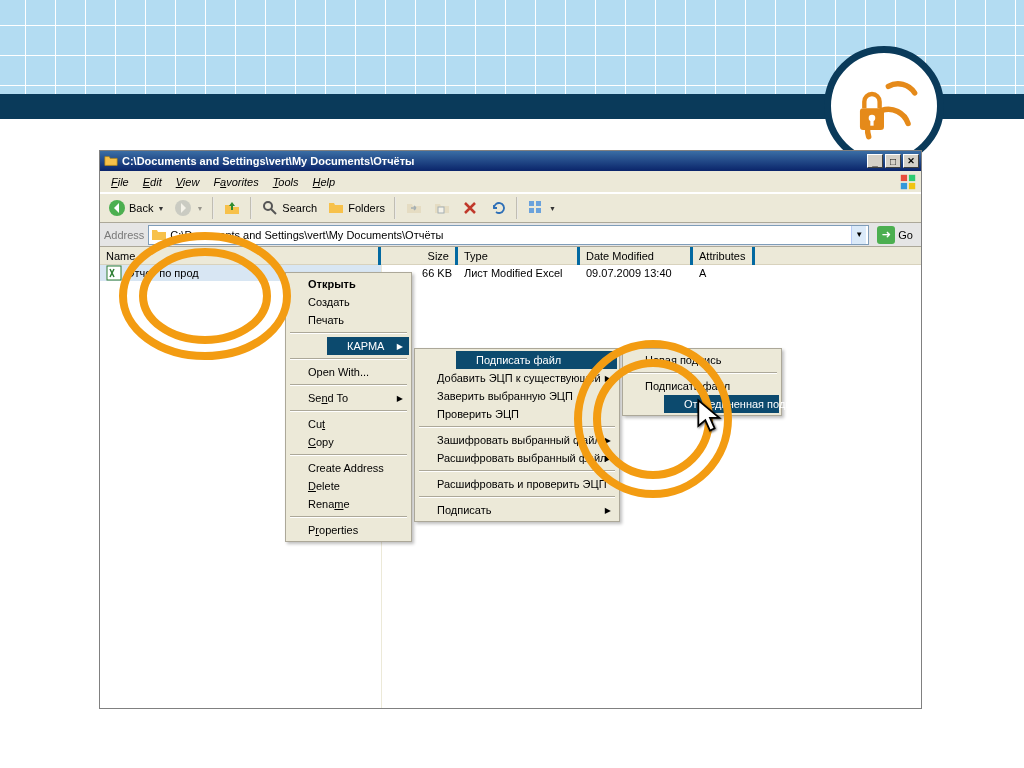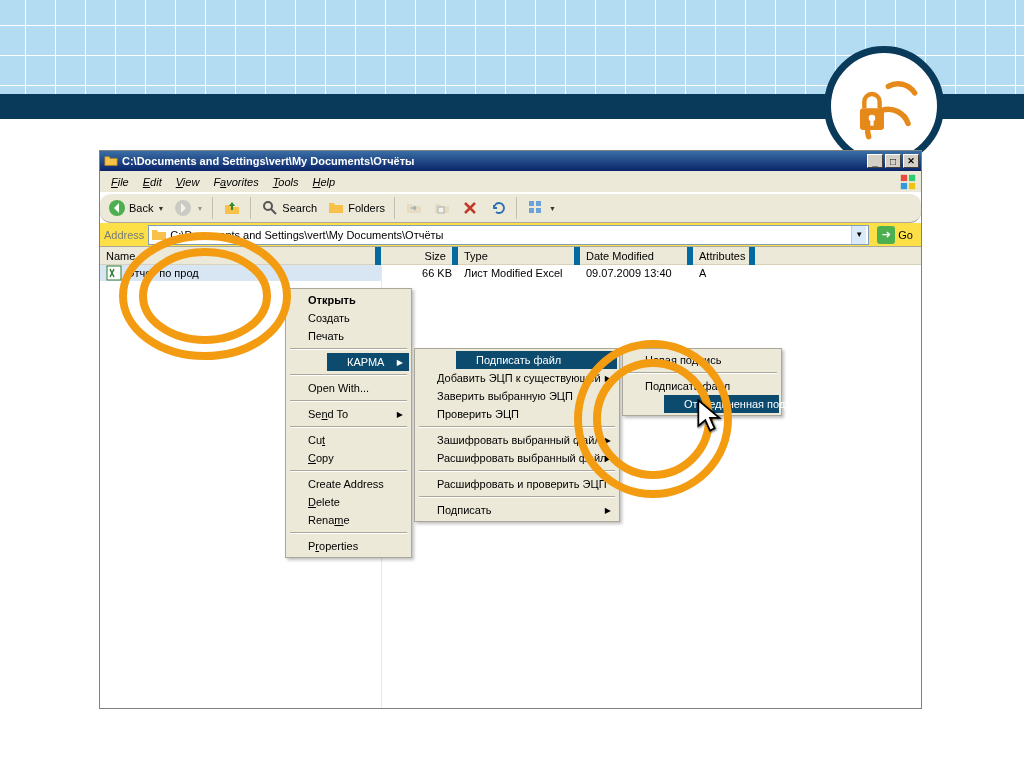--- a/index.html
+++ b/index.html
@@ -20,39 +20,39 @@
   .titlebar { height:20px; background:linear-gradient(#3a6ea5,#0a246a); color:#fff; display:flex; align-items:center; padding:0 2px 0 4px; font-weight:bold; }
   .titlebar .folder-ic { width:14px; height:14px; margin-right:4px; }
   .titlebar .ttl { flex:1; overflow:hidden; white-space:nowrap; text-overflow:ellipsis; font-size:11px; }
   .titlebar .tbtn { width:16px; height:14px; background:#d4d0c8; border:1px solid #fff; border-right-color:#404040; border-bottom-color:#404040; margin-left:2px; display:flex; align-items:center; justify-content:center; font-size:10px; font-family:Arial; color:#000; font-weight:bold; }
 
   .menubar { height:22px; background:#ece9d8; display:flex; align-items:center; padding:0 4px; border-bottom:1px solid #fff; position:relative;}
   .menubar .mitem { padding:2px 7px;font-style:italic; }
   .menubar .mitem u { text-decoration:underline; }
   .winflag { position:absolute; right:4px; top:2px; width:18px; height:18px; }
 
-  .toolbar { height:30px; background:#ece9d8; border-top:1px solid #fff; border-bottom:1px solid #aca899; display:flex; align-items:center; padding:0 4px; gap:2px;border-radius:11px;}
+  .toolbar { height:30px; background:#ece9d8; border-top:1px solid #fff; border-bottom:1px solid #aca899; display:flex; align-items:center; padding:0 4px; gap:2px;}
   .tb-sep { width:2px; height:22px; background:linear-gradient(90deg,#aca899,#fff); margin:0 3px;}
   .tb-btn { display:flex; align-items:center; gap:3px; padding:2px 4px; height:24px;}
   .tb-btn span.ic { width:18px; height:18px; display:flex; align-items:center; justify-content:center;}
   .tb-btn .drop { font-size:7px; color:#333; margin-left:1px;}
   .tb-txt { color:#000; }
   .disabled { opacity:0.45; filter:grayscale(60%); }
 
-  .addrbar { height:24px; background:#fde047; border-bottom:1px solid #aca899; display:flex; align-items:center; padding:0 4px; gap:4px;}
+  .addrbar { height:24px; background:#e5e5e5; border-bottom:1px solid #aca899; display:flex; align-items:center; padding:0 4px; gap:4px;}
   .addrbar .lbl { color:#7a7a7a; }
   .addrbar .addrbox { flex:1; height:20px; background:#fff; border:1px solid #7f9db9; display:flex; align-items:center; padding:0 2px;}
   .addrbar .addrbox .fold { width:16px; height:16px; margin-right:3px; }
   .addrbar .addrbox .txt { flex:1; overflow:hidden; white-space:nowrap; text-overflow:ellipsis;}
   .addrbar .addrbox .dd { width:15px; height:18px; background:#dbeaf9; border-left:1px solid #b7caf7; display:flex; align-items:center; justify-content:center; font-size:8px; color:#000;}
   .go-btn { display:flex; align-items:center; gap:3px; padding:2px 4px;}
   .go-arrow { width:18px; height:18px; background:#4caf50; border-radius:3px; display:flex; align-items:center; justify-content:center; color:#fff; font-size:11px;}
 
   .columns { height:18px; background:#ece9d8; border-bottom:1px solid #d8d2bd; display:flex; }
-  .col { border-right:6px solid #0369a1; padding:2px 6px; text-align:left; font-size:11px; height:18px; display:flex; align-items:center;}
+  .col { border-right:3px solid #0369a1; padding:2px 6px; text-align:left; font-size:11px; height:18px; display:flex; align-items:center;}
   .col.right { justify-content:flex-end; }
   .c-name{width:281px;} .c-size{width:77px;} .c-type{width:122px;} .c-date{width:113px;} .c-attr{width:62px;}
 
   .filepane { position:relative; height:calc(100% - 20px - 22px - 30px - 24px - 18px); background:#fff; }
   .filepane .left-tree-sep { position:absolute; left:281px; top:0; bottom:0; border-left:1px solid #ece9d8; z-index:0;}
   .filerow { display:flex; height:16px; align-items:center; }
   .filerow .cell { padding:0 6px; overflow:hidden; white-space:nowrap; }
   .filerow .ic { width:16px; height:16px; margin-right:4px; flex:0 0 16px;}
   .filerow .sel { background:#d8e6f3; }
   .file-name-cell { width:281px; display:flex; align-items:center; }
@@ -262,21 +262,21 @@
         <span>Отчет по прод</span>
       </div>
       <div class="cell file-size-cell">66 KB</div>
       <div class="cell file-type-cell">Лист Modified Excel</div>
       <div class="cell file-date-cell">09.07.2009 13:40</div>
       <div class="cell file-attr-cell">A</div>
     </div>
   </div>
 </div>
 
-<div class="ctx" style="left:285px; top:288px; width:127px;">
+<div class="ctx" style="left:285px; top:272px; width:127px;">
   <div class="row bold">Открыть</div>
   <div class="row">Создать</div>
   <div class="row">Печать</div>
   <hr>
   <div class="row hl">
       <span>КАРМА</span>
       <span class="arr">▶</span>
     </div>
   <hr>
   <div class="row">

